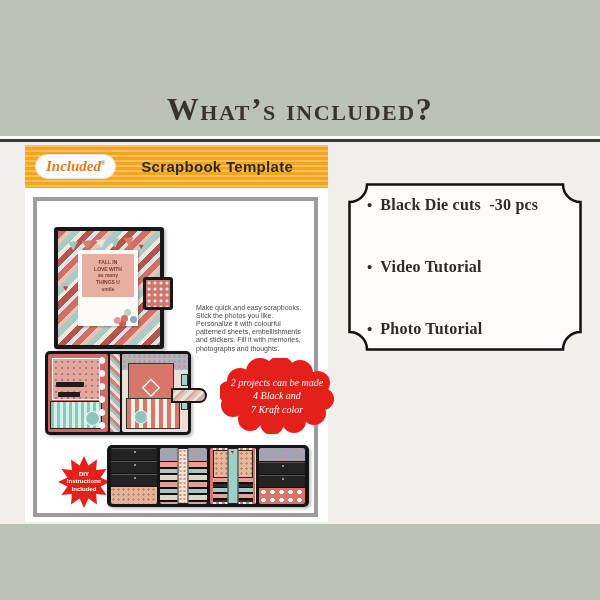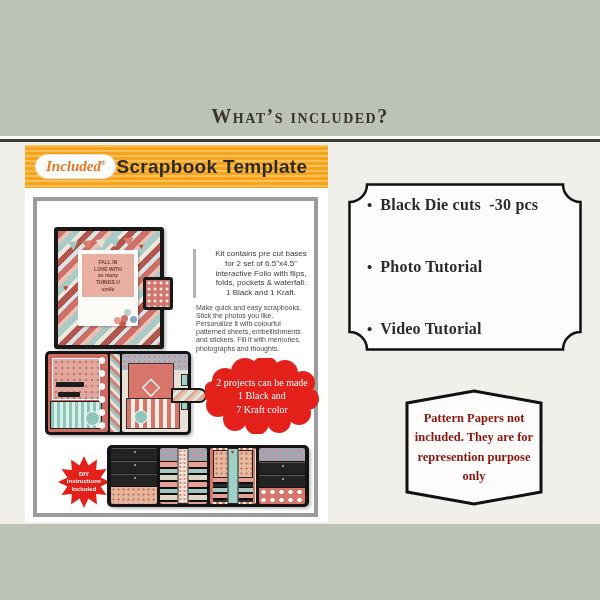--- a/index.html
+++ b/index.html
@@ -3,34 +3,34 @@
 <meta charset="utf-8">
 <style>
   html,body{margin:0;padding:0;}
   body{font-family:"Liberation Sans",sans-serif;background:#f1efe9;}
   .stage{position:relative;width:600px;height:600px;margin:0 auto;background:#f1efe9;overflow:hidden;}
 
   
   .header{position:absolute;left:0;top:0;width:600px;height:136px;background:#bcc2b6;
           display:flex;align-items:flex-end;justify-content:center;padding-bottom:8px;box-sizing:border-box;}
   .header h1{margin:0;font-family:"Liberation Serif",serif;font-variant:small-caps;font-weight:700;
-             font-size:20px;letter-spacing:1.5px;color:#39332a;}
+             font-size:32px;letter-spacing:1.5px;color:#39332a;}
   .divider-white{position:absolute;left:0;top:136px;width:600px;height:3px;background:#fdfdf9;}
   .divider-dark{position:absolute;left:0;top:139px;width:600px;height:3px;background:#3c3c38;}
   .footer-band{position:absolute;left:0;bottom:0;width:600px;height:76px;background:#bcc2b6;}
 
   
   .packaging{position:absolute;left:25px;top:145px;width:303px;height:377px;background:#fff;}
   .brand-band{position:absolute;left:0;top:0;right:0;height:43px;
       background:repeating-linear-gradient(180deg,#fbc05a 0 2px,#f6a41c 2px 5px);
       display:flex;align-items:center;padding:0 10px;box-sizing:border-box;}
   .logo-pill{background:#fdfdfb;border:1px solid #e2e2da;border-radius:14px;padding:3px 10px 4px;line-height:1;}
   .logo-text{font-family:"Liberation Serif",serif;font-style:italic;font-weight:700;font-size:15px;color:#e87722;}
   .logo-reg{font-size:6px;color:#555;vertical-align:super;}
-  .band-title{flex:1;font-weight:700;font-size:19px;color:#2c2a26;letter-spacing:.3px;}
+  .band-title{flex:1;text-align:center;font-weight:700;font-size:15px;color:#2c2a26;letter-spacing:.3px;}
 
   .panel{position:absolute;left:8px;top:52px;right:10px;bottom:5px;border:4px solid #9c9c9c;background:#fff;}
   .folio-title{position:absolute;left:0;top:6px;width:100%;text-align:center;
       font-weight:800;font-size:19px;letter-spacing:1px;color:#141414;}
 
   
   .cover-photo{position:absolute;left:17px;top:26px;width:110px;height:122px;
       border:4px solid #181818;border-radius:3px;box-sizing:border-box;
       background:repeating-linear-gradient(135deg,#cf7068 0 6px,#e9c2b4 6px 10px,#a9cbc8 10px 16px,#f2e7da 16px 20px,#b4564e 20px 26px,#d8e3e6 26px 30px);
       box-shadow:2px 2px 3px rgba(0,0,0,.25);}
@@ -78,21 +78,21 @@
       display:flex;align-items:center;justify-content:center;color:#fff;font-size:24px;line-height:1;}
   .pm-pocket-stripe{position:absolute;left:4px;bottom:3px;width:52px;height:29px;border:1px solid #333;
       background:repeating-linear-gradient(90deg,#d9766c 0 4px,#f6efe6 4px 8px);}
   .pm-sticker2{position:absolute;left:12px;bottom:8px;width:12px;height:12px;border-radius:50%;background:#8fc6bb;border:1px solid #fff;}
   .pm-tab{position:absolute;right:0;width:5px;height:10px;background:#9fd0c6;border:1px solid #333;}
   .pm-strap{position:absolute;right:-16px;top:37px;width:36px;height:15px;border:2px solid #161616;
       border-radius:0 8px 8px 0;box-sizing:border-box;
       background:repeating-linear-gradient(135deg,#e6c6a6 0 3px,#dde8e2 3px 6px,#e0aa9e 6px 9px);}
 
   
-  .cloud-badge{position:absolute;left:168px;top:157px;width:114px;height:76px;}
+  .cloud-badge{position:absolute;left:183px;top:157px;width:114px;height:76px;font-style:italic;}
   .cloud-badge svg{position:absolute;inset:0;}
   .cloud-text{position:absolute;inset:0;display:flex;flex-direction:column;align-items:center;justify-content:center;
       font-family:"Liberation Serif",serif;color:#fff;font-size:10px;line-height:1.35;text-align:center;}
 
   
   .star-diy{position:absolute;left:21px;top:255px;width:52px;height:52px;background:#e3211a;
       clip-path:polygon(100% 50%,81.9% 58.5%,93.3% 75%,73.3% 73.3%,75% 93.3%,58.5% 81.9%,50% 100%,41.5% 81.9%,25% 93.3%,26.7% 73.3%,6.7% 75%,18.1% 58.5%,0% 50%,18.1% 41.5%,6.7% 25%,26.7% 26.7%,25% 6.7%,41.5% 18.1%,50% 0%,58.5% 18.1%,75% 6.7%,73.3% 26.7%,93.3% 25%,81.9% 41.5%);
       display:flex;align-items:center;justify-content:center;}
   .star-text{color:#fff;font-size:6px;line-height:1.25;text-align:center;white-space:pre-line;font-weight:700;}
 
@@ -163,25 +163,20 @@
 as many
 THINGS U
 smile</div>
           <div class="flowers"></div>
         </div>
         <span class="heart-a">♥</span>
         <span class="heart-b">♥</span>
         <div class="tab-closure"></div>
       </div>
 
-      <div class="kit-block">Kit contains pre cut bases
-for 2 set of  6.5"x4.5"
-interactive Folio with flips,
-folds, pockets &amp; waterfall.
-1 Black and 1 Kraft.</div>
       <div class="desc-block">Make quick and easy scrapbooks.
 Stick the photos you like.
 Personalize it with colourful
 patterned sheets, embellishments
 and stickers. Fill it with memories,
 photographs and thoughts.</div>
 
       <div class="photo-mid">
         <div class="pm-left">
           <div class="pm-paper"></div>
@@ -217,21 +212,21 @@
             <circle cx="94" cy="55" r="12"></circle>
               <circle cx="74" cy="63" r="12"></circle>
             <circle cx="52" cy="65" r="12"></circle>
               <circle cx="30" cy="61" r="12"></circle>
             <circle cx="13" cy="47" r="12"></circle>
               <circle cx="9" cy="34" r="11"></circle>
           </g>
         </svg>
         <div class="cloud-text">
           <span>2 projects can be made</span>
-          <span>1 Black and</span>
+          <span>4 Black and</span>
           <span>7 Kraft color</span>
         </div>
       </div>
 
       <div class="star-diy">
         <div class="star-text">DIY
 Instructions
 Included</div>
       </div>
 
@@ -264,28 +259,19 @@
       </div>
     </div>
   </div>
 
   <div class="list-box">
     <svg viewBox="0 0 236 170">
       <path d="M 20 2.5 L 216 2.5 A 17.5 17.5 0 0 0 233.5 20 L 233.5 150 A 17.5 17.5 0 0 0 216 167.5 L 20 167.5 A 17.5 17.5 0 0 0 2.5 150 L 2.5 20 A 17.5 17.5 0 0 0 20 2.5 Z" fill="#fdfcfa" stroke="#111" stroke-width="2.5"></path>
     </svg>
     <ul>
       <li>Black Die cuts  -30 pcs</li>
+      <li>Video Tutorial</li>
       <li>Photo Tutorial</li>
-      <li>Video Tutorial</li>
     </ul>
   </div>
 
-  <div class="disclaimer">
-    <svg viewBox="0 0 138 117">
-      <path d="M 69 2 L 136 14 L 136 103 L 69 115 L 2 103 L 2 14 Z" fill="#fdfcfa" stroke="#111" stroke-width="3"></path>
-    </svg>
-    <div class="disclaimer-text">Pattern Papers not
-included. They are for
-represention purpose
-only</div>
-  </div>
 
 </div>
 
 </body></html>

